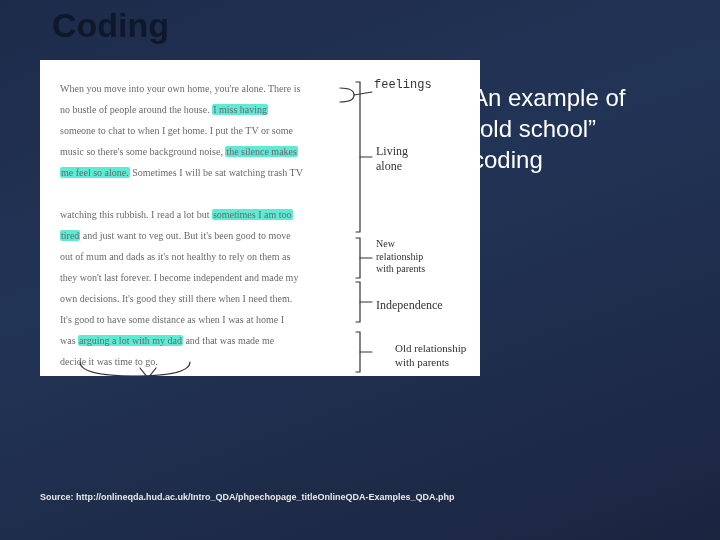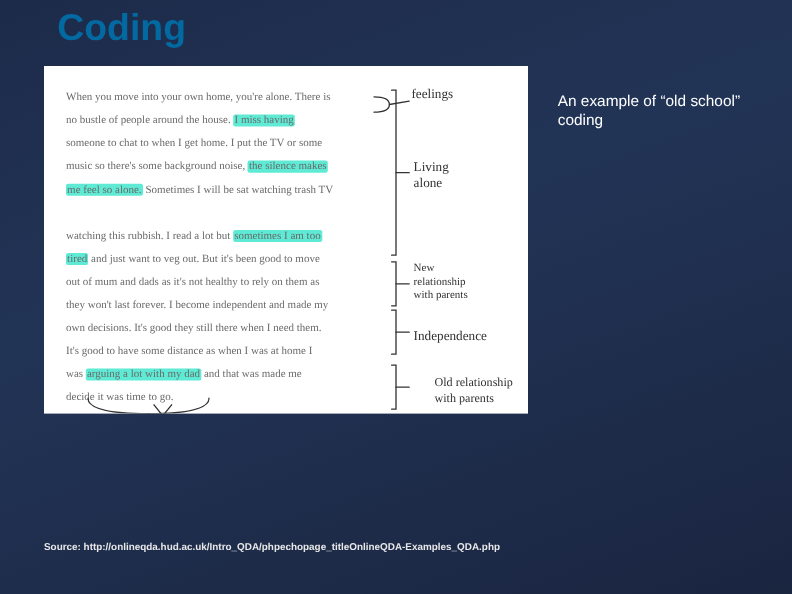--- a/index.html
+++ b/index.html
@@ -8,21 +8,21 @@
     background: linear-gradient(160deg, #1d2b4a 0%, #223456 40%, #1a2540 100%);
     font-family: Arial, Helvetica, sans-serif;
     position: relative;
   }
   .title {
     position: absolute;
     left: 52px;
     top: 6px;
     font-size: 34px;
     font-weight: bold;
-    color: #0369a1;
+    color: #0f172a;
   }
   .panel {
     position: absolute;
     left: 40px;
     top: 60px;
     width: 440px;
     height: 316px;
     background: #fff;
     overflow: hidden;
   }
@@ -40,25 +40,25 @@
   .script {
     position: absolute;
     font-family: 'Comic Sans MS', 'Segoe Script', cursive;
     font-size: 12px;
     color: #323232;
     line-height: 1.25;
   }
   .svglayer { position:absolute; left:0; top:0; width:440px; height:416px; pointer-events:none; }
   .caption {
     position: absolute;
-    left: 507px;
+    left: 472px;
     top: 82px;
     width: 180px;
     color: #fff;
-    font-size: 14px;
+    font-size: 24px;
     line-height: 1.3;
   }
   .source {
     position: absolute;
     left: 40px;
     top: 492px;
     font-size: 9px;
     color: #e8e8e8;
     font-weight: bold;
   }
@@ -105,21 +105,21 @@
       <path d="M316 272 L320 272 L320 312 L316 312"></path>
       <path d="M320 292 L332 292"></path>
 
       <path d="M40 302 Q40 316 95 316 Q150 316 150 302"></path>
       <path d="M95 316 L95 332"></path>
 
       <path d="M100 308 L108 318 L116 308"></path>
     </g>
   </svg>
 
-  <div class="script" style="left:334px; top:18px;">feelings</div>
+  <div class="script" style="left:334px; top:18px;font-family:Liberation Mono, monospace;">feelings</div>
   <div class="script" style="left:336px; top:84px; white-space:pre;">Living
 alone</div>
   <div class="script" style="left:336px; top:178px; white-space:pre; font-size:10px;">New
 relationship
 with parents</div>
   <div class="script" style="left:336px; top:238px;">Independence</div>
   <div class="script" style="left:336px; top:282px; white-space:pre; font-size:11px;margin-left:19px;">Old relationship
 with parents</div>
   <div class="script" style="left:140px; top:334px; font-size:13px;">Argument with Dad</div>
 

